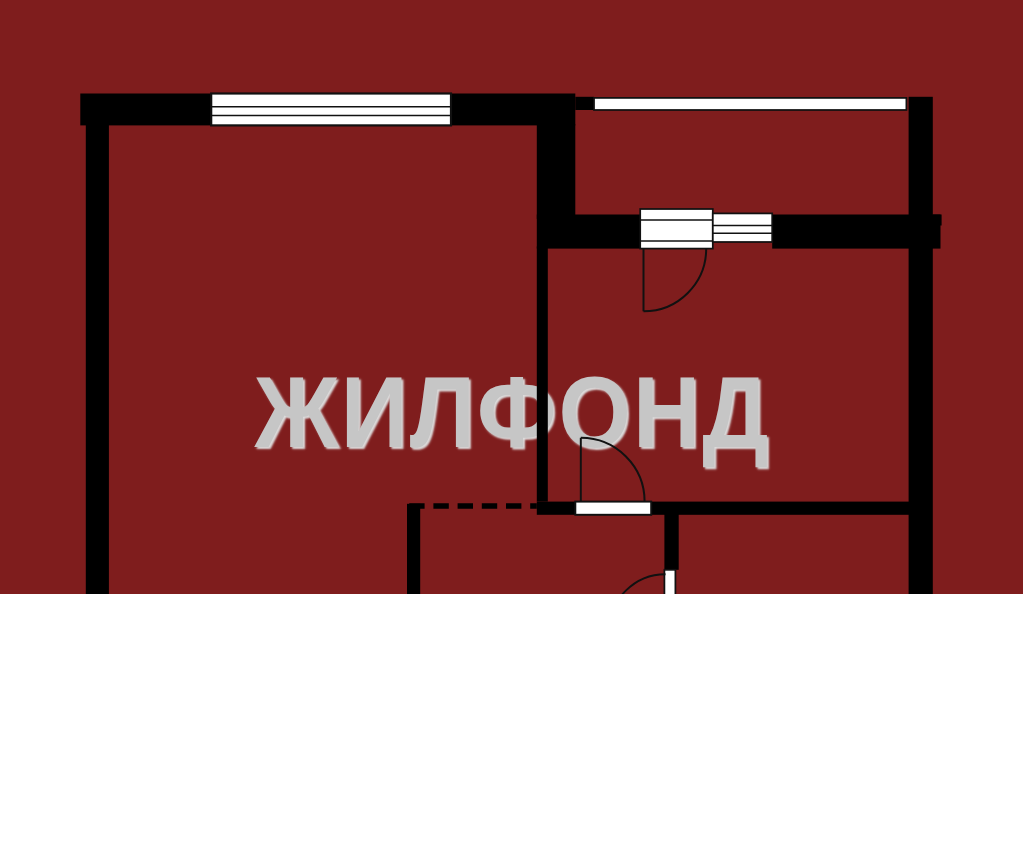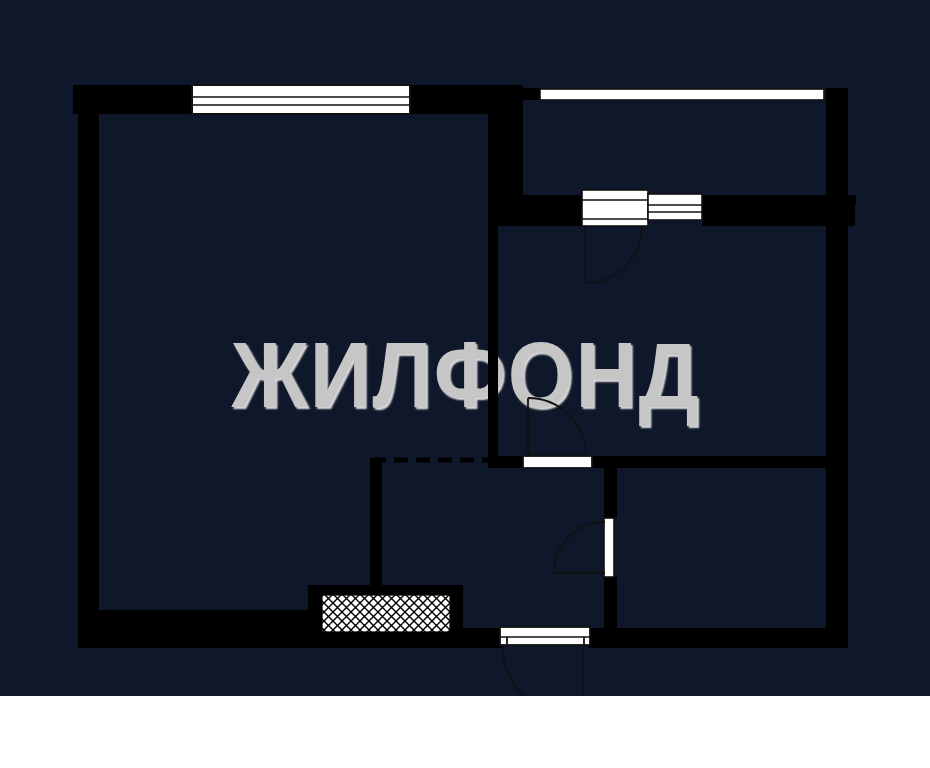--- a/index.html
+++ b/index.html
@@ -1,16 +1,16 @@
 <!DOCTYPE html>
 <html><head>
 <meta charset="utf-8">
 <style>
   html,body{margin:0;padding:0;background:#ffffff;}
-  .stage{position:relative;width:930px;height:696px;background:#0f172a;overflow:hidden;
+  .stage{position:relative;width:930px;height:540px;background:#7f1d1d;overflow:hidden;
          font-family:"Liberation Sans",sans-serif;}
   .watermark{position:absolute;left:466px;top:329px;transform:translateX(-50%) scaleX(0.92);
              transform-origin:center top;font-weight:bold;font-size:92px;line-height:1;
              letter-spacing:2px;white-space:nowrap;color:#c6c6c6;
              text-shadow:2px 2px 2px #dedede;user-select:none;}
   svg.plan{position:absolute;left:0;top:0;}
 </style>
 </head>
 <body>
 

